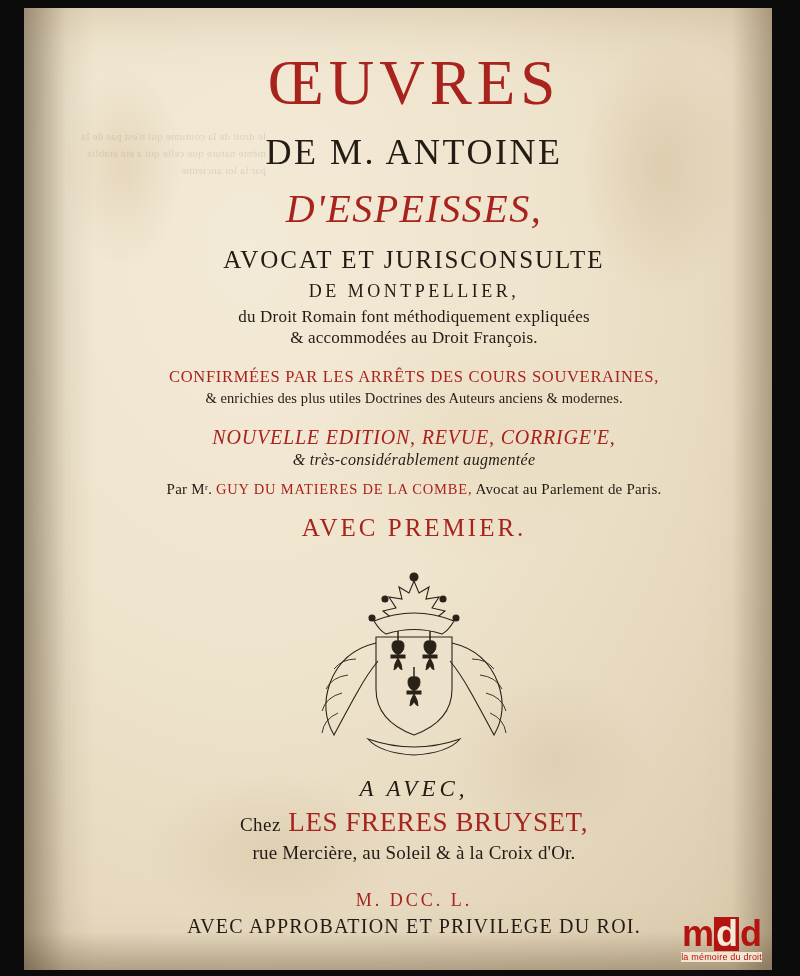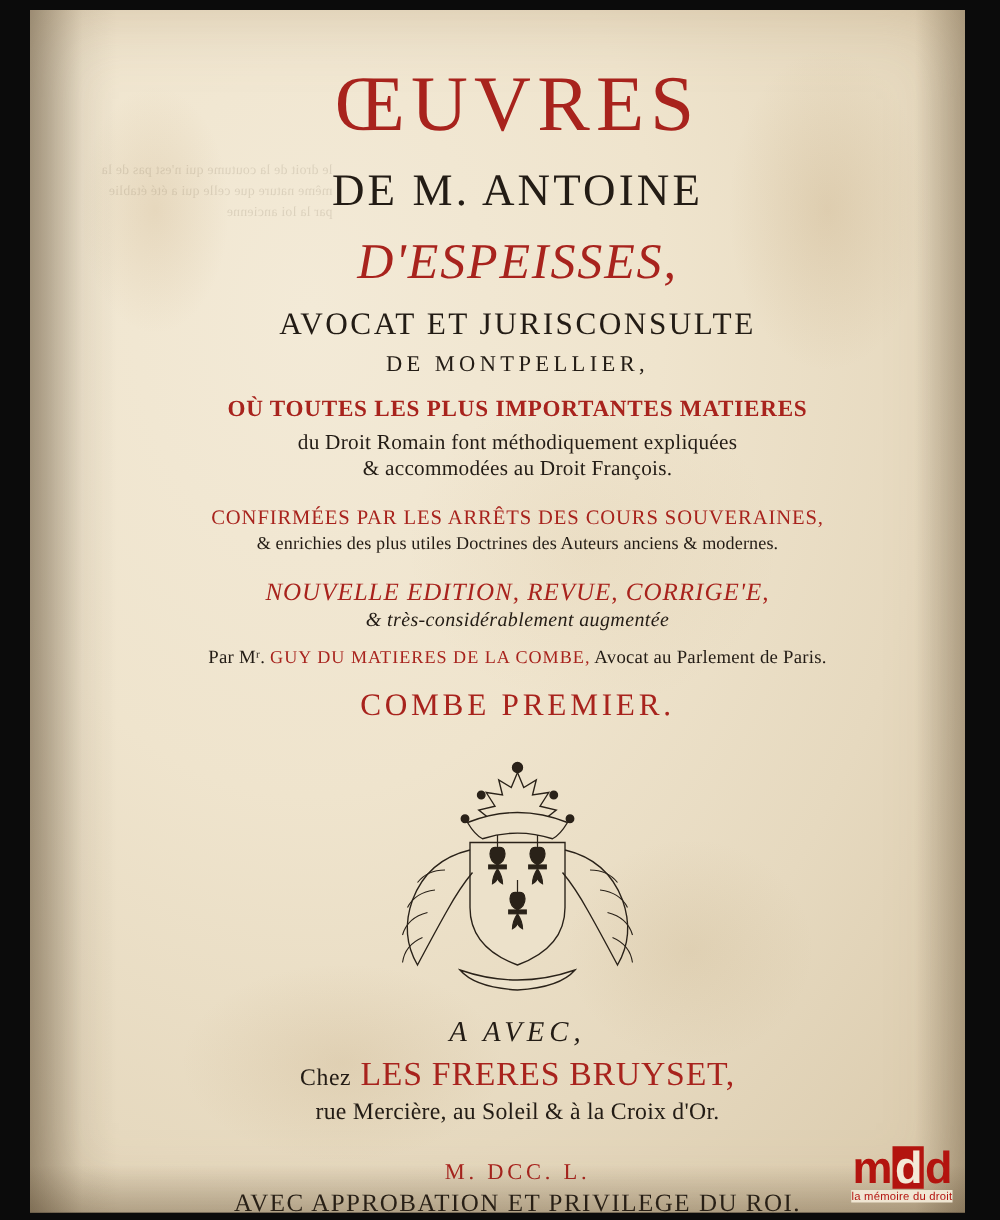--- a/index.html
+++ b/index.html
@@ -263,37 +263,36 @@
       <div class="l-title red">ŒUVRES</div>
 
       <div class="l-sub1 blk">DE M. ANTOINE</div>
 
       <div class="l-author red">D'ESPEISSES,</div>
 
       <div class="l-qual blk">AVOCAT ET JURISCONSULTE</div>
 
       <div class="l-city blk">DE MONTPELLIER,</div>
 
-      <div class="l-where red">OÙ TOUTES LES PLUS IMPORTANTES MATIERES</div>
       <div class="l-line2 blk">du Droit Romain font méthodiquement expliquées</div>
       <div class="l-line3 blk">&amp; accommodées au Droit François.</div>
 
       <div class="l-conf red">CONFIRMÉES PAR LES ARRÊTS DES COURS SOUVERAINES,</div>
       <div class="l-conf2 blk">&amp; enrichies des plus utiles Doctrines des Auteurs anciens &amp; modernes.</div>
 
       <div class="l-ed red">NOUVELLE EDITION, REVUE, CORRIGE'E,</div>
       <div class="l-ed2 blk">&amp; très-considérablement augmentée</div>
 
       <div class="l-par blk">
         <span>Par Mʳ.</span>
         <span class="sc red">GUY DU MATIERES DE LA COMBE,</span>
         <span>Avocat au Parlement de Paris.</span>
       </div>
 
-      <div class="l-tome red">COMBE PREMIER.</div>
+      <div class="l-tome red">AVEC PREMIER.</div>
 
       <div class="ornament">
         <svg width="300" height="205" viewBox="0 0 300 205" aria-hidden="true">
           <g fill="none" stroke="#2a2219" stroke-width="1.1">
 
             <path d="M150 18 l5 12 10 -6 -3 12 13 -2 -7 11 13 3 -10 8"></path>
             <path d="M150 18 l-5 12 -10 -6 3 12 -13 -2 7 11 -13 3 10 8"></path>
             <path d="M110 58 q40 -16 80 0 q-6 10 -12 13 q-28 -9 -56 0 q-6 -3 -12 -13z" fill="#ece1ca"></path>
             <circle cx="150" cy="14" r="4" fill="#2a2219"></circle>
             <circle cx="121" cy="36" r="3" fill="#2a2219"></circle>

